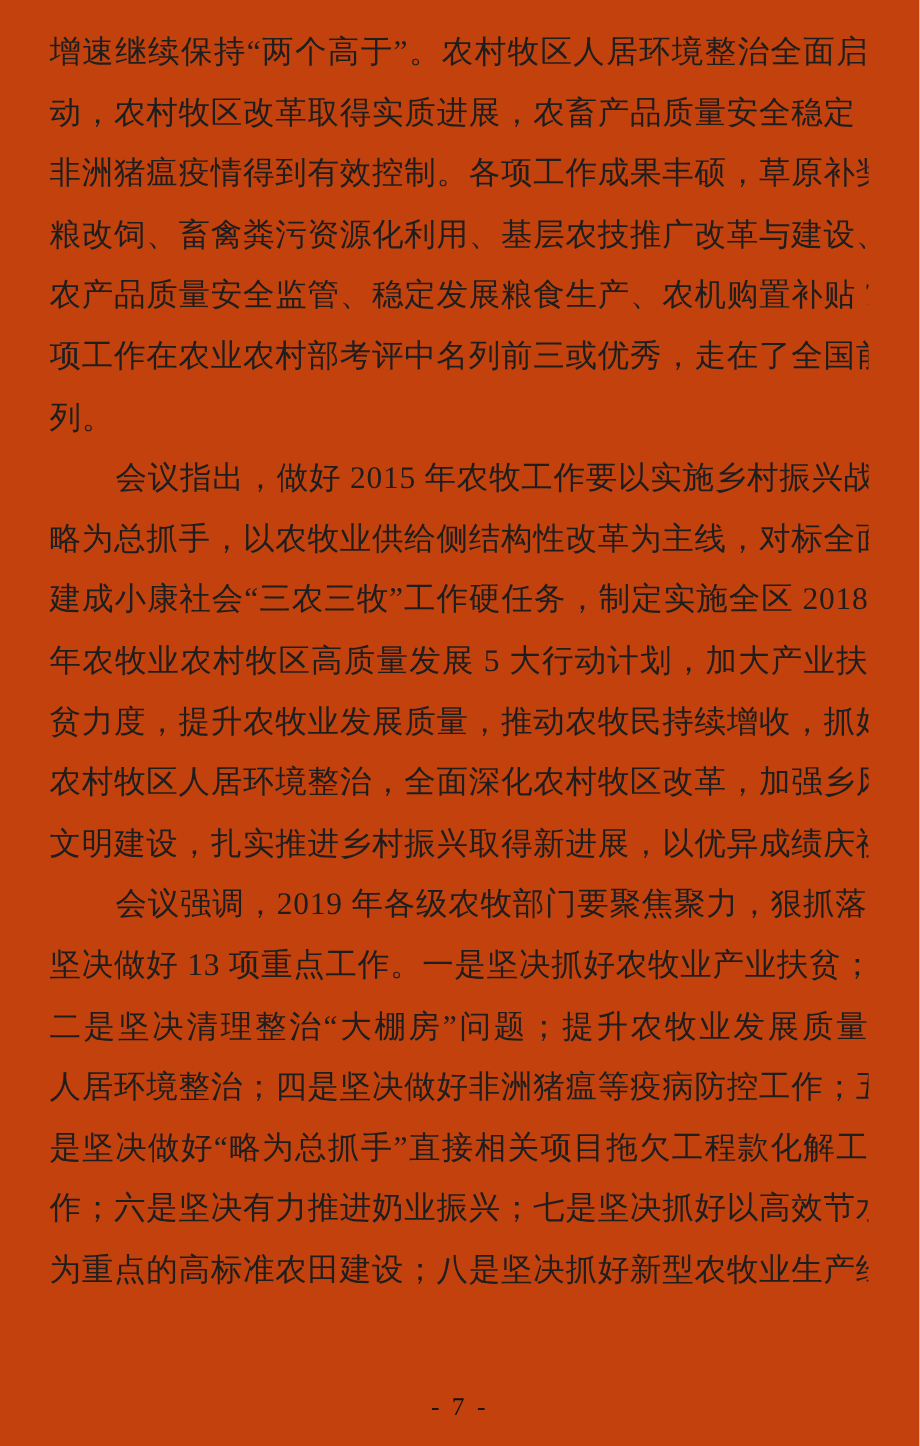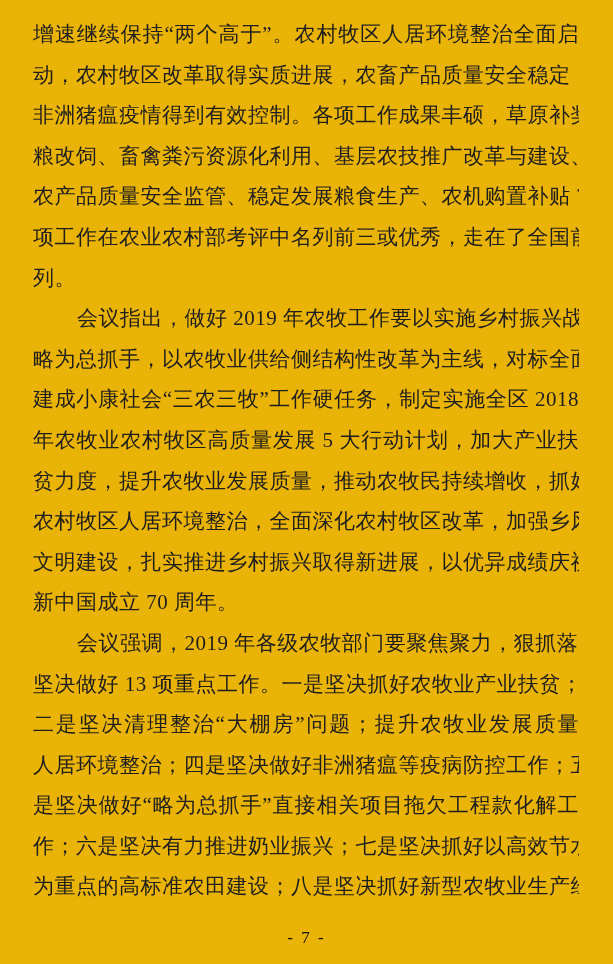--- a/index.html
+++ b/index.html
@@ -4,21 +4,21 @@
 <style>
   html, body {
     margin: 0;
     padding: 0;
     background: #ffffff;
   }
   .page {
     position: relative;
     width: 613px;
     height: 964px;
-    background: #eab308;
+    background: #c2410c;
     overflow: hidden;
     font-family: "Liberation Serif", "DejaVu Serif", serif;
   }
   .doc-body {
     position: absolute;
     top: 14px;
     left: 33px;
     width: 546px;
   }
   .line {
@@ -57,28 +57,27 @@
 
 <div class="page">
   <div class="doc-body">
       <div class="line">增速继续保持“两个高于”。农村牧区人居环境整治全面启</div>
       <div class="line">动，农村牧区改革取得实质进展，农畜产品质量安全稳定，</div>
       <div class="line">非洲猪瘟疫情得到有效控制。各项工作成果丰硕，草原补奖、</div>
       <div class="line">粮改饲、畜禽粪污资源化利用、基层农技推广改革与建设、</div>
       <div class="line">农产品质量安全监管、稳定发展粮食生产、农机购置补贴 7</div>
       <div class="line">项工作在农业农村部考评中名列前三或优秀，走在了全国前</div>
       <div class="line no-fill">列。</div>
-      <div class="line indent">会议指出，做好 2019 年农牧工作要以实施乡村振兴战</div>
+      <div class="line indent">会议指出，做好 2015 年农牧工作要以实施乡村振兴战</div>
       <div class="line">略为总抓手，以农牧业供给侧结构性改革为主线，对标全面</div>
       <div class="line">建成小康社会“三农三牧”工作硬任务，制定实施全区 2018</div>
       <div class="line">年农牧业农村牧区高质量发展 5 大行动计划，加大产业扶</div>
       <div class="line">贫力度，提升农牧业发展质量，推动农牧民持续增收，抓好</div>
       <div class="line">农村牧区人居环境整治，全面深化农村牧区改革，加强乡风</div>
       <div class="line">文明建设，扎实推进乡村振兴取得新进展，以优异成绩庆祝</div>
-      <div class="line no-fill">新中国成立 70 周年。</div>
       <div class="line indent">会议强调，2019 年各级农牧部门要聚焦聚力，狠抓落实，</div>
       <div class="line">坚决做好 13 项重点工作。一是坚决抓好农牧业产业扶贫；</div>
       <div class="line">二是坚决清理整治“大棚房”问题；提升农牧业发展质量</div>
       <div class="line">人居环境整治；四是坚决做好非洲猪瘟等疫病防控工作；五</div>
       <div class="line">是坚决做好“略为总抓手”直接相关项目拖欠工程款化解工</div>
       <div class="line">作；六是坚决有力推进奶业振兴；七是坚决抓好以高效节水</div>
       <div class="line">为重点的高标准农田建设；八是坚决抓好新型农牧业生产经</div>
     </div>
   <div class="page-number">- 7 -</div>
 </div>

